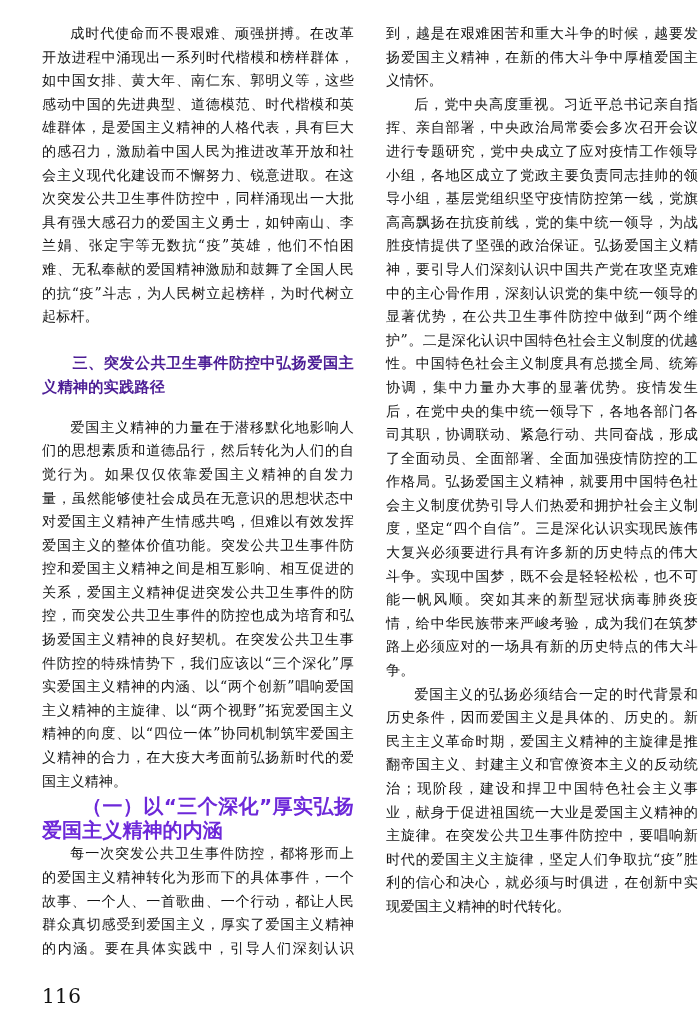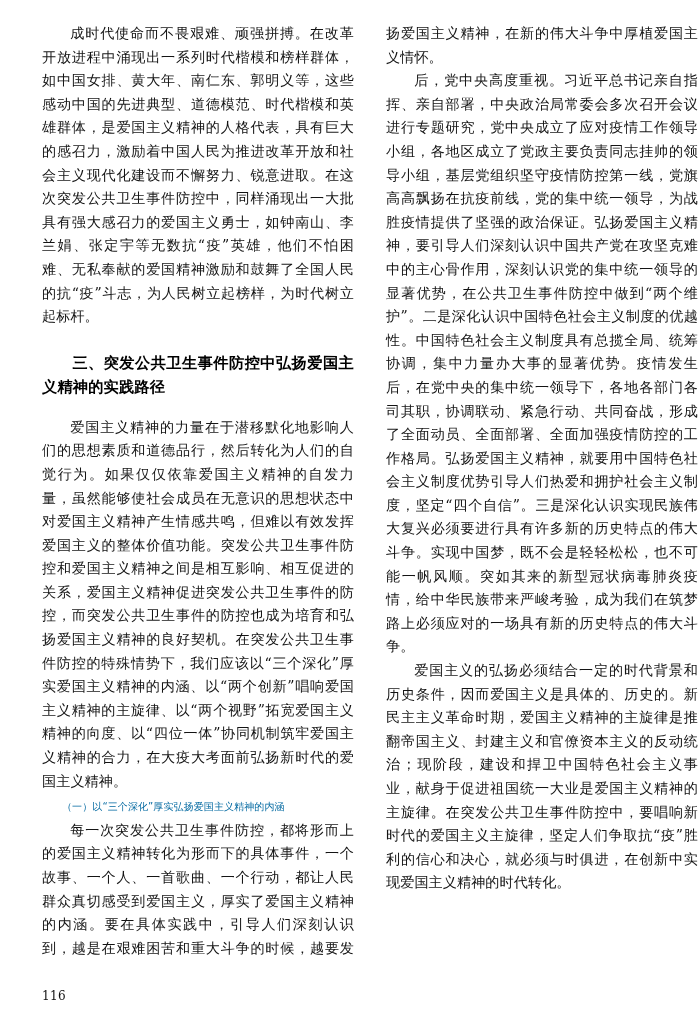--- a/index.html
+++ b/index.html
@@ -50,44 +50,44 @@
   h2.section-heading {
     margin: 22px 0 16px 0;
     font-size: 15.2px;
     line-height: 24.5px;
     font-family: "DejaVu Sans", "Liberation Sans", sans-serif;
     font-weight: 700;
     text-indent: 2em;
     text-align: justify;
     text-justify: inter-ideograph;
     letter-spacing: 0.2px;
-    color: #000000;
+    color: #4c1d95;
     word-break: break-all;
   }
   h3.sub-heading {
     margin: 2px 0 0 0;
-    font-size: 10px;
+    font-size: 20px;
     line-height: 23.6px;
     font-family: "DejaVu Sans", "Liberation Sans", sans-serif;
-    font-weight: 400;
+    font-weight: 700;
     text-indent: 2em;
     text-align: justify;
     text-justify: inter-ideograph;
     letter-spacing: 0.1px;
-    color: #0369a1;
+    color: #6d28d9;
     word-break: break-all;
   }
   h3.sub-heading.tight {
     text-indent: 2em;
   }
   .folio {
     position: absolute;
     left: 22px;
     bottom: 16px;
-    font-size: 12px;
+    font-size: 20px;
     line-height: 18px;
     font-family: "DejaVu Serif", "Liberation Serif", serif;
     font-weight: 400;
     color: #111111;
     letter-spacing: 0.4px;
   }
 </style>
 </head>
 <body>
 

